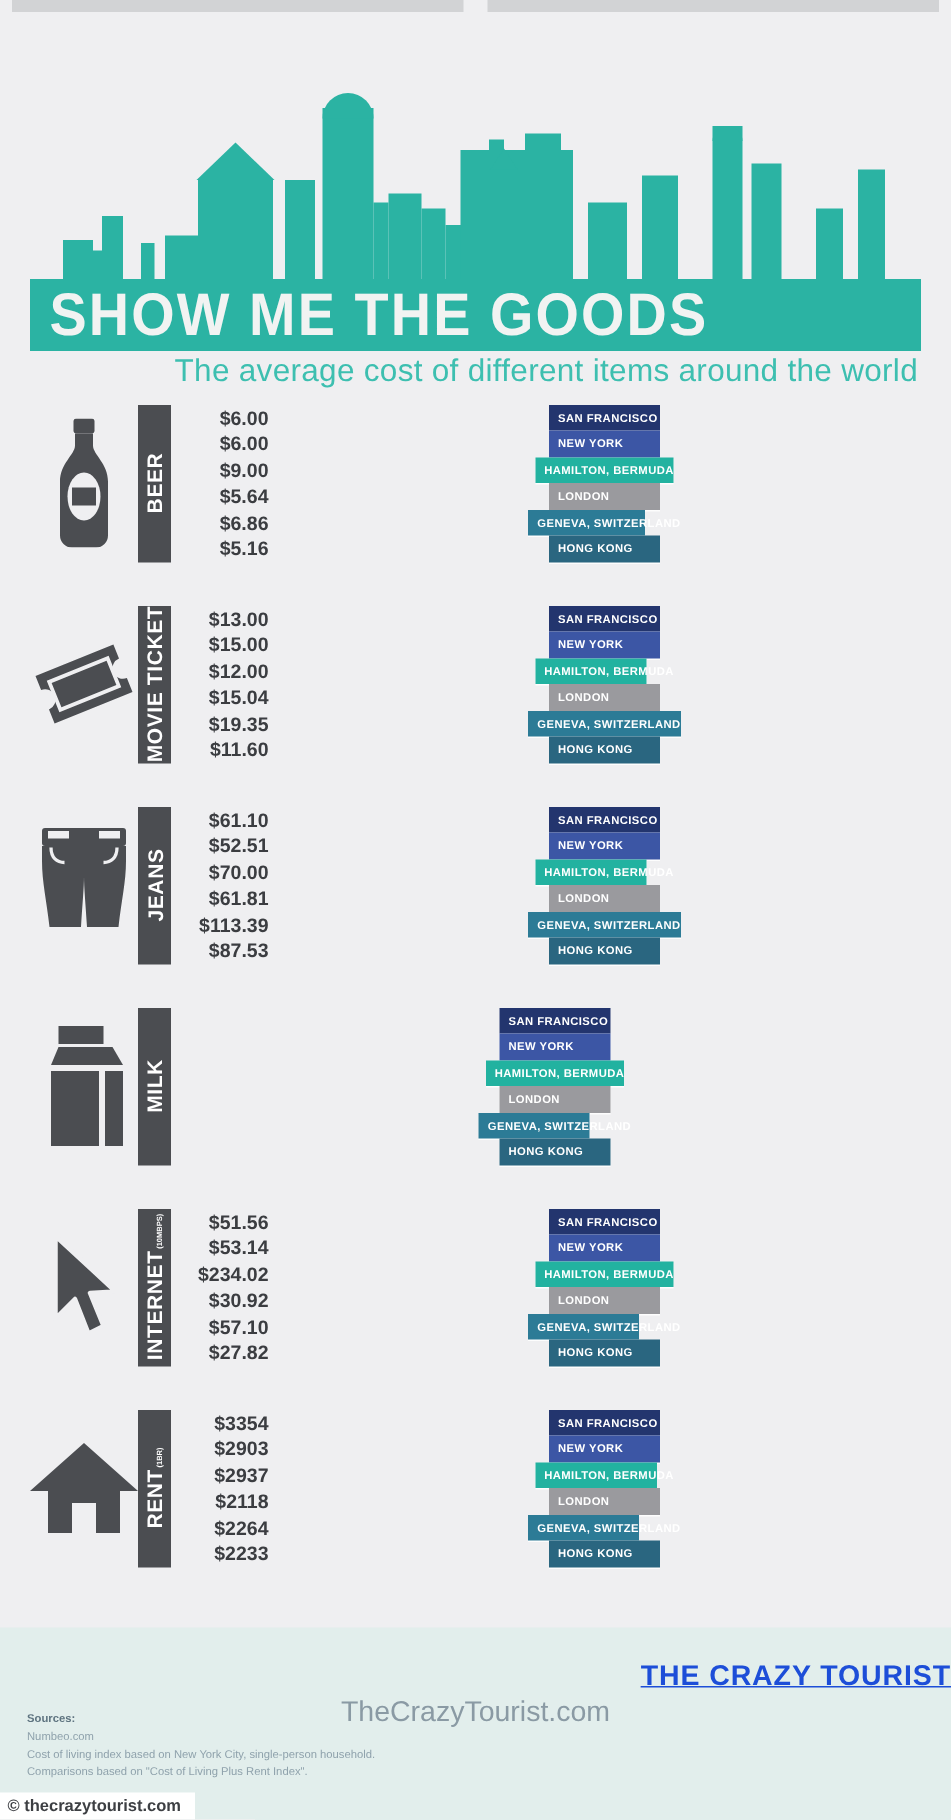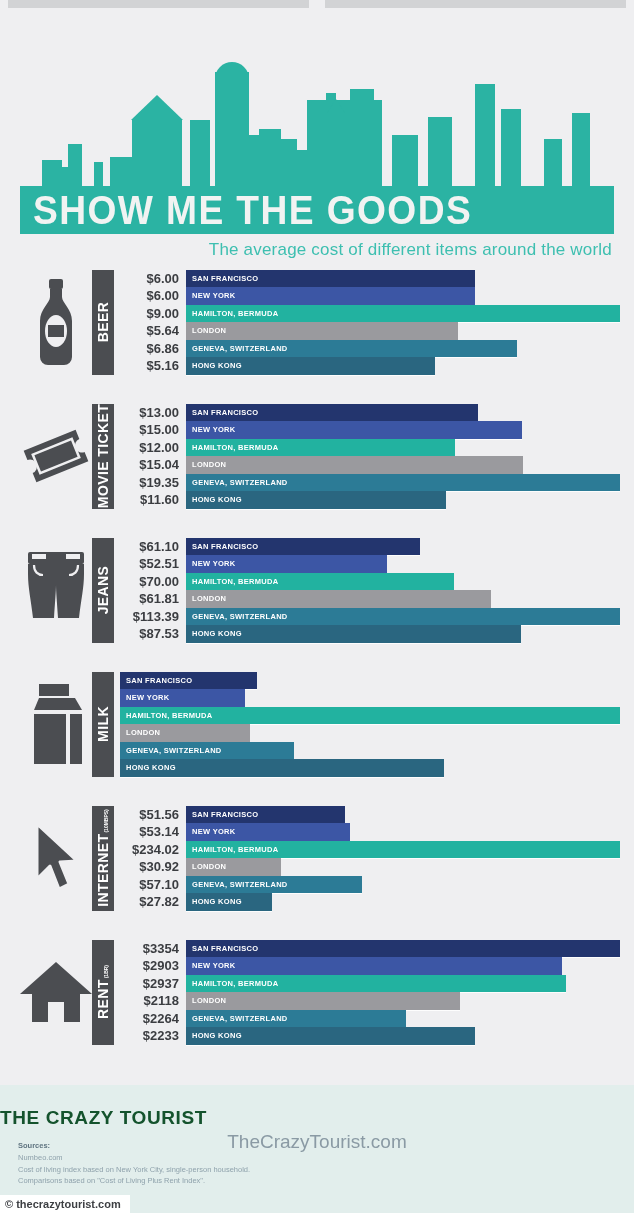--- a/index.html
+++ b/index.html
@@ -24,21 +24,21 @@
   }
   .title {
     color: #f1f3f2; font-size: 40px; font-weight: bold;
     letter-spacing: 1.5px; padding-left: 14px;
     font-family: "Liberation Sans Narrow","Liberation Sans",sans-serif;
     transform: scaleX(0.93); transform-origin: left center;
     line-height: 1;
   }
   .subtitle {
     position: absolute; right: 2px; bottom: 2px;
-    color: #3dbfb0; font-size: 17px; letter-spacing: 0.2px;
+    color: #3dbfb0; font-size: 21px; letter-spacing: 0.2px;
   }
 
   
   .groups { padding: 0 14px 0 20px; }
   .group { display: flex; align-items: center; height: 120px; margin-bottom: 14px; }
 
   .icon-cell {
     width: 72px; min-width: 72px; height: 100px;
     display: flex; align-items: center; justify-content: center;
   }
@@ -73,44 +73,46 @@
   .value {
     height: 17.5px; line-height: 17.5px;
     text-align: right; padding-right: 7px;
     font-size: 13px; font-weight: bold; color: #3b3d41;
   }
 
   .bars {
     flex: 1;
     display: flex; flex-direction: column; justify-content: center;
     height: 105px;
+    align-items: center;
   }
   .bar-row { height: 17.5px; display: flex; align-items: stretch; }
   .bar {
     height: 17.5px;
     display: flex; align-items: center;
     min-width: 74px;
     box-shadow: 0 1px 0 rgba(255,255,255,0.85);
   }
   .bar-label {
     color: #ffffff; font-size: 7.5px; font-weight: bold;
     letter-spacing: 0.3px; padding-left: 6px; white-space: nowrap;
     font-family: "Liberation Sans Narrow","Liberation Sans",sans-serif;
   }
 
   
   .footer {
     position: absolute; left: 0; right: 0; bottom: 0;
     height: 128px; background: #e2eeec;
   }
   .brand {
-    text-align: left; color: #14532d;
+    text-align: right; color: #1d4ed8;
     font-size: 19px; font-weight: bold; letter-spacing: 0.6px;
     margin-top: 22px;
     font-family: "Liberation Sans Narrow","Liberation Sans",sans-serif;
+    text-decoration: underline;
   }
   .brand-url {
     text-align: center; color: #8a9aa4; font-size: 19px; margin-top: 2px;
   }
   .sources { position: absolute; left: 18px; bottom: 26px; }
   .sources-title { font-size: 7.5px; font-weight: bold; color: #5f7480; margin-bottom: 2px; }
   .sources-line { font-size: 7.5px; color: #8fa2ac; line-height: 1.55; }
   .watermark {
     position: absolute; left: 0; bottom: 0;
     background: #ffffff; color: #3d3f43;

